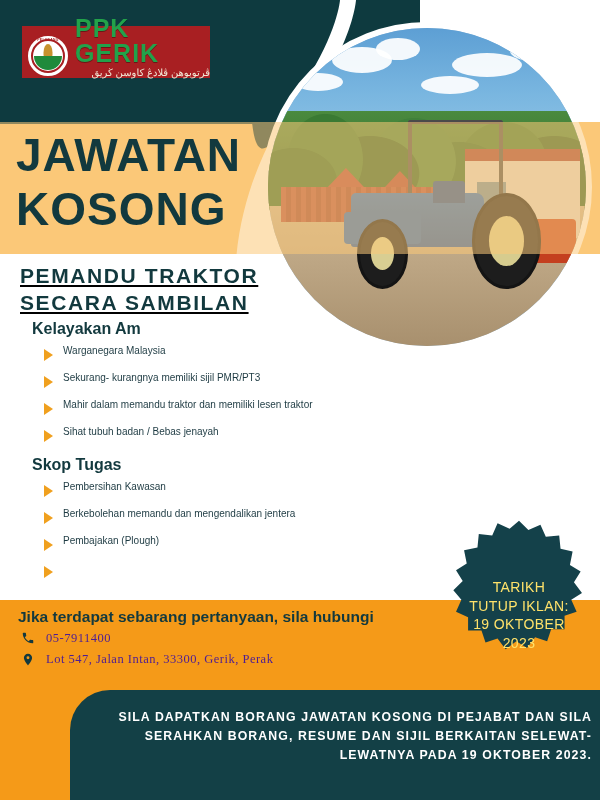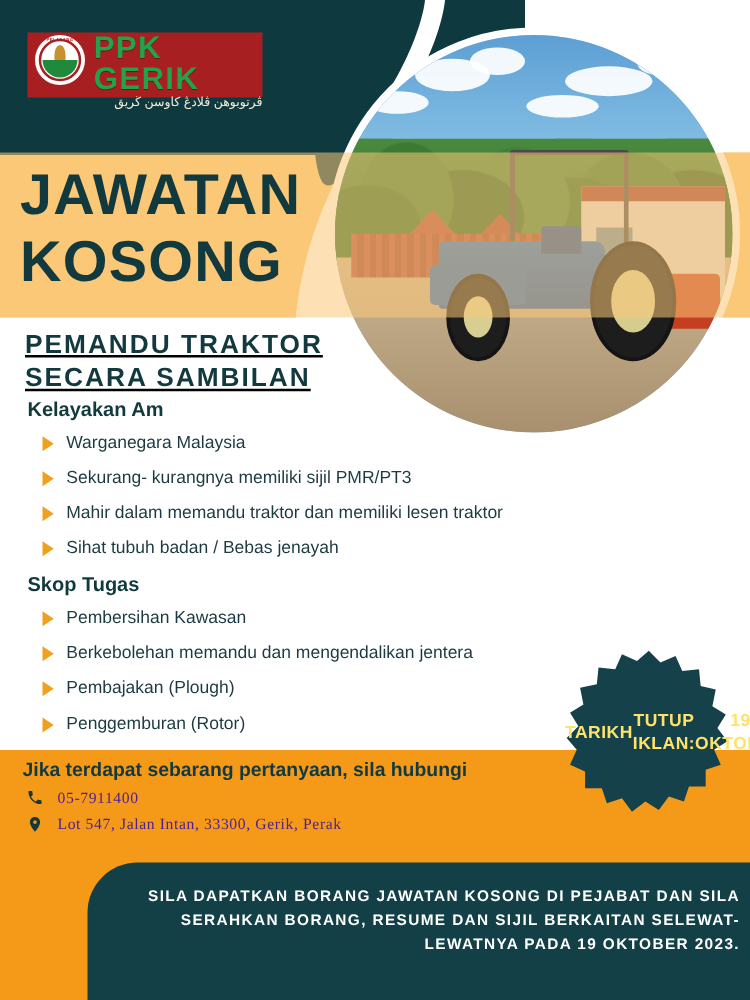--- a/index.html
+++ b/index.html
@@ -39,21 +39,21 @@
   }
 
   
   .logo-box {
     position: absolute;
     left: 22px; top: 26px;
     width: 188px; height: 52px;
     background: #a81f22;
     z-index: 6;
     display: flex;
-    align-items: flex-start;
+    align-items: flex-end;
     padding-left: 4px;
   }
   .logo-emblem {
     width: 44px; height: 44px;
     border-radius: 50%;
     background: #ffffff;
     border: 2px solid #a81f22;
     position: relative;
     flex: 0 0 auto;
     overflow: hidden;
@@ -290,21 +290,21 @@
     font-size: 21px;
     font-weight: bold;
     color: #12393e;
     letter-spacing: 1.6px;
     line-height: 1.28;
   }
 
   
   .content {
     position: absolute;
-    left: 22px; top: 320px;
+    left: 32px; top: 320px;
     width: 556px;
     z-index: 7;
   }
   .sect-heading {
     font-size: 16px;
     font-weight: bold;
     color: #12393e;
     margin-bottom: 7px;
   }
   .bullet-row {
@@ -316,21 +316,21 @@
   .bullet-tri {
     width: 0; height: 0;
     border-left: 9px solid #f0a01e;
     border-top: 6px solid transparent;
     border-bottom: 6px solid transparent;
     margin-right: 10px;
     margin-top: 4px;
     flex: 0 0 auto;
   }
   .bullet-text {
-    font-size: 14px;
+    font-size: 10px;
     color: #1d3a42;
     line-height: 1.22;
   }
   .sect-gap { height: 3px; }
 
   
   .band-orange {
     position: absolute;
     left: 0; top: 600px;
     width: 600px; height: 200px;
@@ -376,26 +376,26 @@
     left: 452px; top: 518px;
     width: 134px; height: 134px;
     z-index: 9;
   }
   .badge svg { position: absolute; left: 0; top: 0; }
   .badge-text {
     position: absolute;
     left: 0; top: 0;
     width: 134px; height: 134px;
     display: flex;
-    flex-direction: row;
+    flex-direction: column;
     align-items: center;
-    justify-content: flex-start;
+    justify-content: flex-end;
     text-align: center;
     color: #ffe26a;
-    font-weight: bold;
+    font-weight: normal;
     font-size: 14px;
     line-height: 1.32;
     letter-spacing: .4px;
   }
 
   
   .footer-green {
     position: absolute;
     left: 70px; top: 690px;
     width: 530px; height: 110px;
@@ -515,21 +515,20 @@
     <div class="bullet-row">
       <div class="bullet-tri"></div>
       <div class="bullet-text">Berkebolehan memandu dan mengendalikan jentera</div>
     </div>
     <div class="bullet-row">
       <div class="bullet-tri"></div>
       <div class="bullet-text">Pembajakan (Plough)</div>
     </div>
     <div class="bullet-row">
       <div class="bullet-tri"></div>
-      <div class="bullet-text">Penggemburan (Rotor)</div>
     </div>
   </div>
 
   <div class="band-orange"></div>
 
   <div class="contact-title">Jika terdapat sebarang pertanyaan, sila hubungi</div>
 
   <div class="contact-list">
     <div class="contact-row">
       <span class="contact-icon">

